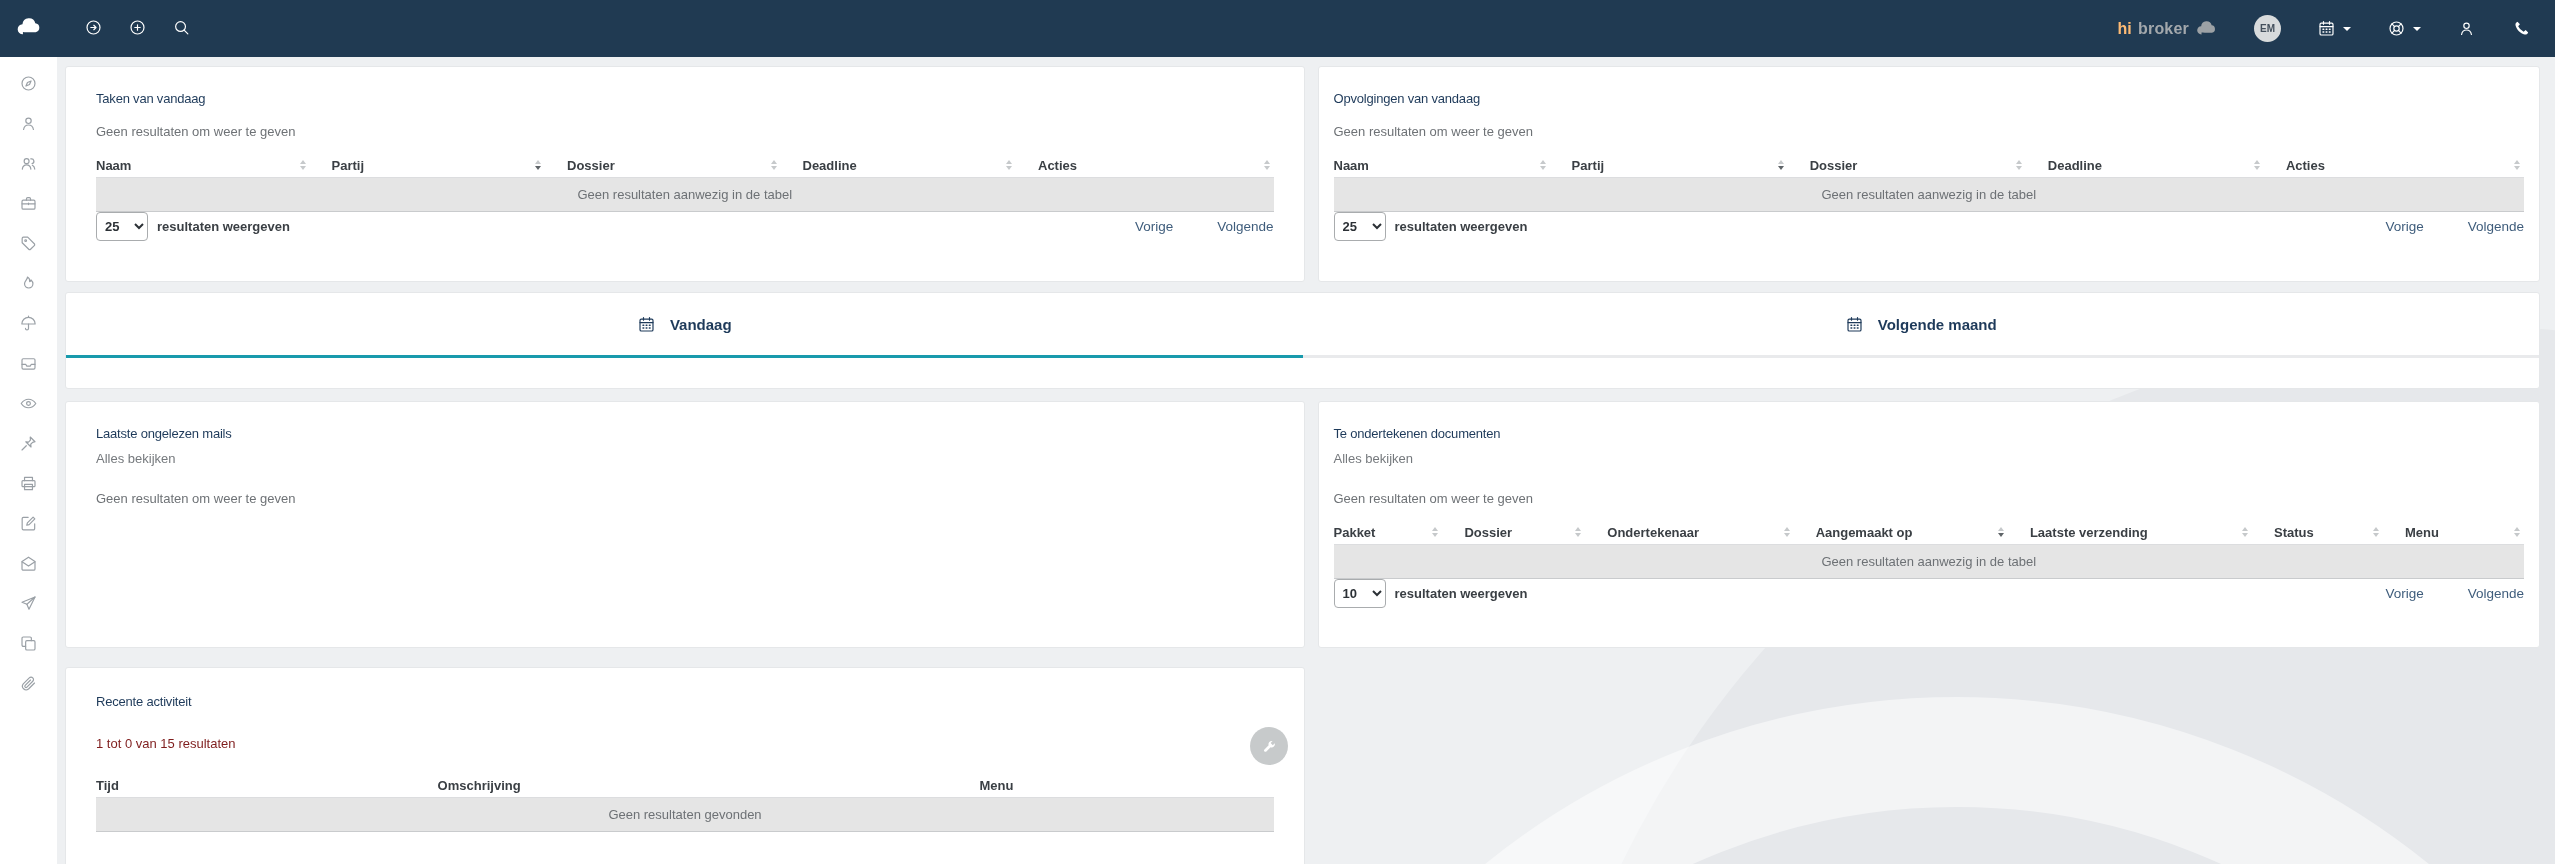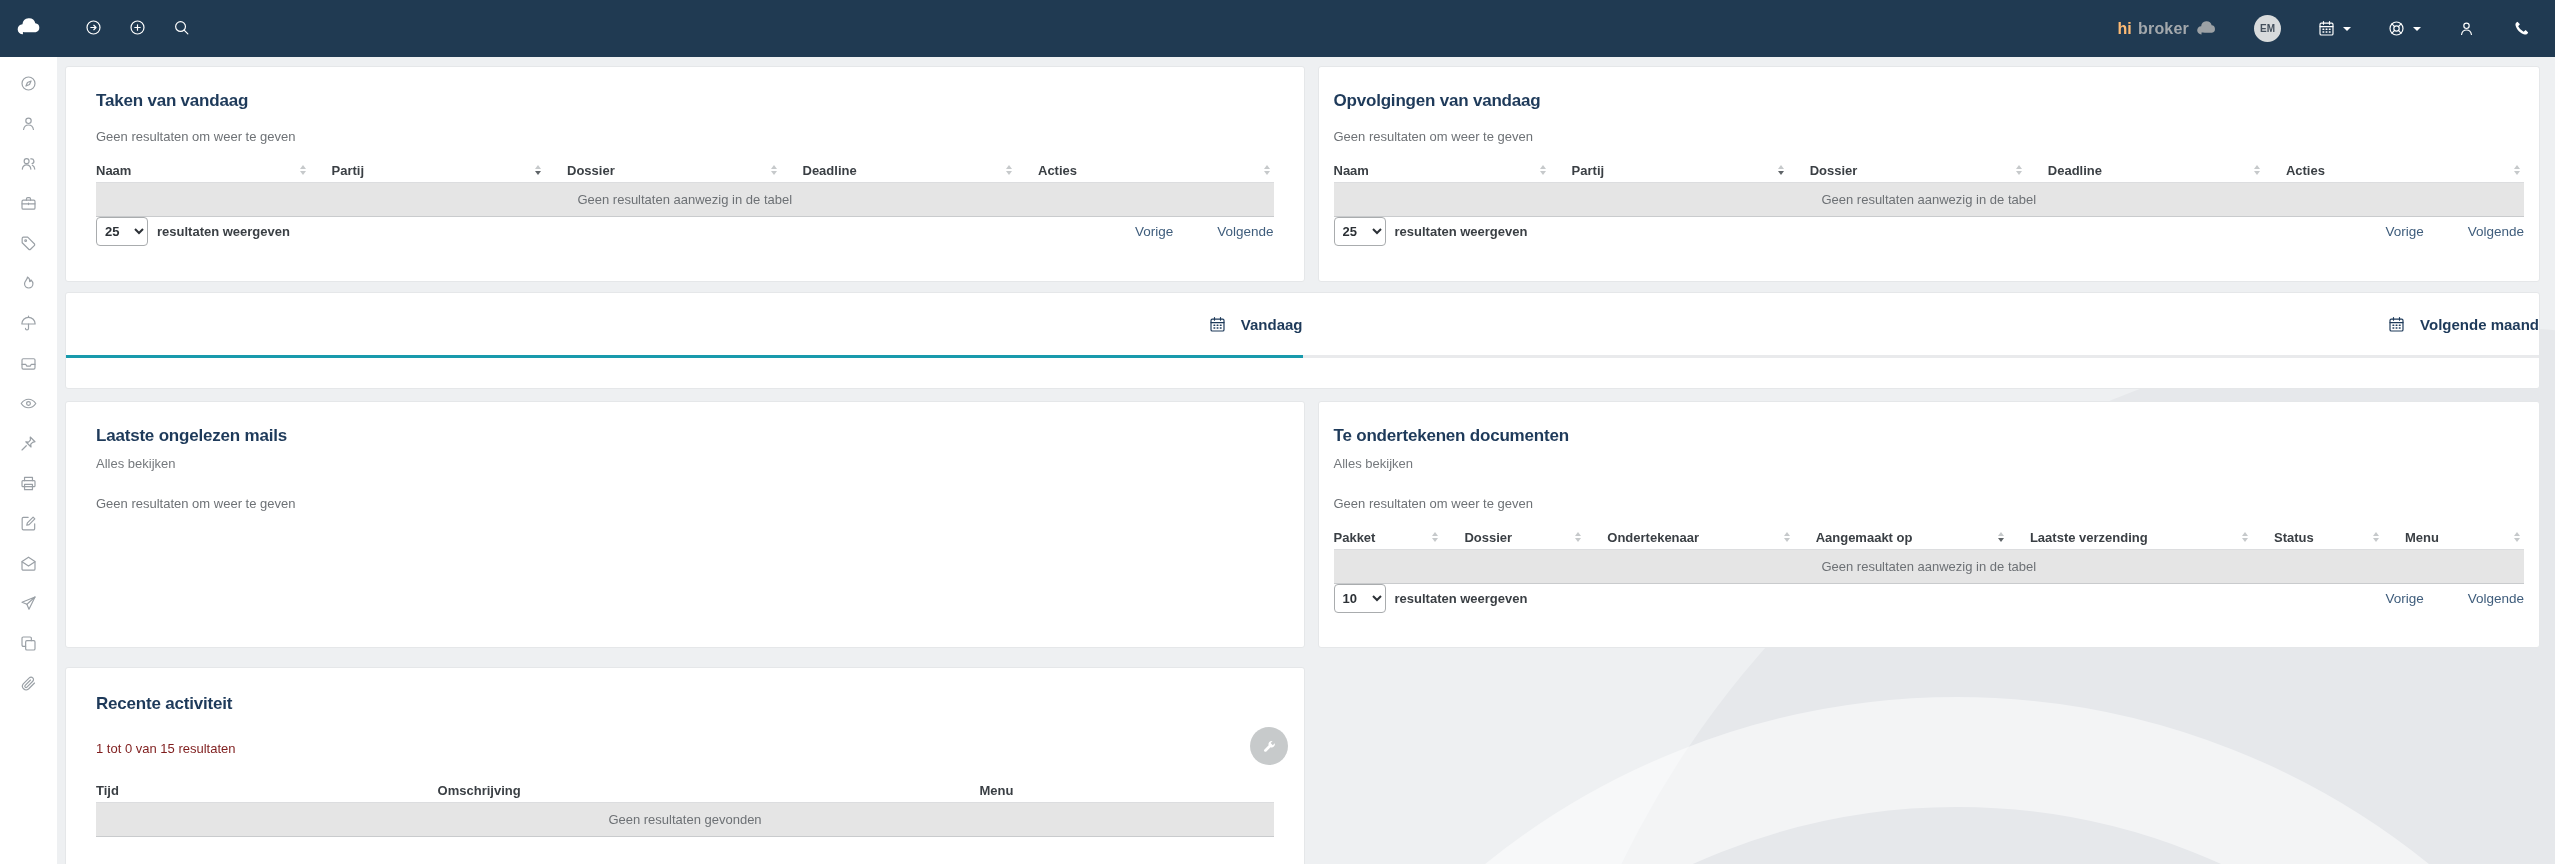--- a/index.html
+++ b/index.html
@@ -46,21 +46,21 @@
   .panel{background:#fff;border:1px solid #e5e7e9;border-radius:3px;position:relative}
   .pad30{padding:24px 30px 14px}
   .pad15{padding:24px 15px 14px}
   .row-top .panel{height:216px}
   .tabsbar{margin-top:10px;height:97px;background:#fff;border:1px solid #e5e7e9;border-radius:3px;position:relative;z-index:1}
   .row-mid{margin-top:12px}
   .row-mid .panel{height:247px}
   .row-bottom{margin-top:19px}
   .panel-activiteit{height:240px;padding:26px 30px 0}
 
-  .panel-title{font-size:17px;font-weight:bold;color:#1e3a5a;letter-spacing:-.2px}
+  .panel-title{font-size:13px;font-weight:normal;color:#1e3a5a;letter-spacing:-.2px}
   .empty-note{font-size:13px;color:#6e7276;margin-top:18px}
   .view-all{display:inline-block;font-size:13px;color:#75797d;margin-top:10px}
   .view-all + .empty-note{margin-top:24px}
 
   
   .thead{display:flex;margin-top:14px;align-items:center}
   .th{display:flex;align-items:center;justify-content:space-between;padding-right:26px;font-size:13px;font-weight:bold;color:#3a3f44;height:24px}
   .th:last-of-type{padding-right:4px}
   .cols5 .th{width:20%}
   .cols7 .th:nth-child(1){width:11%}
@@ -82,21 +82,21 @@
   .tfoot{display:flex;align-items:center;}
   .psize{display:flex;align-items:center}
   .psize select{min-width:52px;height:29px;border:1px solid #a9acae;border-radius:4px;background:#fff;font-size:13px;font-weight:bold;color:#2c3136;padding:0 4px;font-family:"Liberation Sans",sans-serif}
   .psize-label{font-size:13px;font-weight:bold;color:#3a3f44;margin-left:9px}
   .pager{margin-left:auto;display:flex;align-items:center}
   .pglink{font-size:13.5px;color:#3f5d7c;text-decoration:none}
   .pglink + .pglink{margin-left:44px}
 
   
   .tabs{display:flex;height:65px}
-  .tab{flex:1;display:flex;align-items:center;justify-content:flex-end;gap:14px;border-bottom:3px solid #e9eaec;color:#1e3a5a;font-size:15px;font-weight:bold}
+  .tab{flex:1;display:flex;align-items:center;justify-content:center;gap:14px;border-bottom:3px solid #e9eaec;color:#1e3a5a;font-size:15px;font-weight:bold}
   .tab.active{border-bottom-color:#189aac}
   .tab .ic{display:flex}
   .tab .ic svg{width:19px;height:19px}
 
   
   .results-info{font-size:13px;color:#7f1d1d;margin-top:27px}
   .tool-btn{position:absolute;top:59px;right:16px;width:38px;height:38px;border-radius:50%;border:none;background:#c7cacb;color:#fff;display:flex;align-items:center;justify-content:center}
   .tool-btn .ic{display:flex}
   .tool-btn svg{width:17px;height:17px}
   .panel-activiteit .thead{margin-top:22px}

